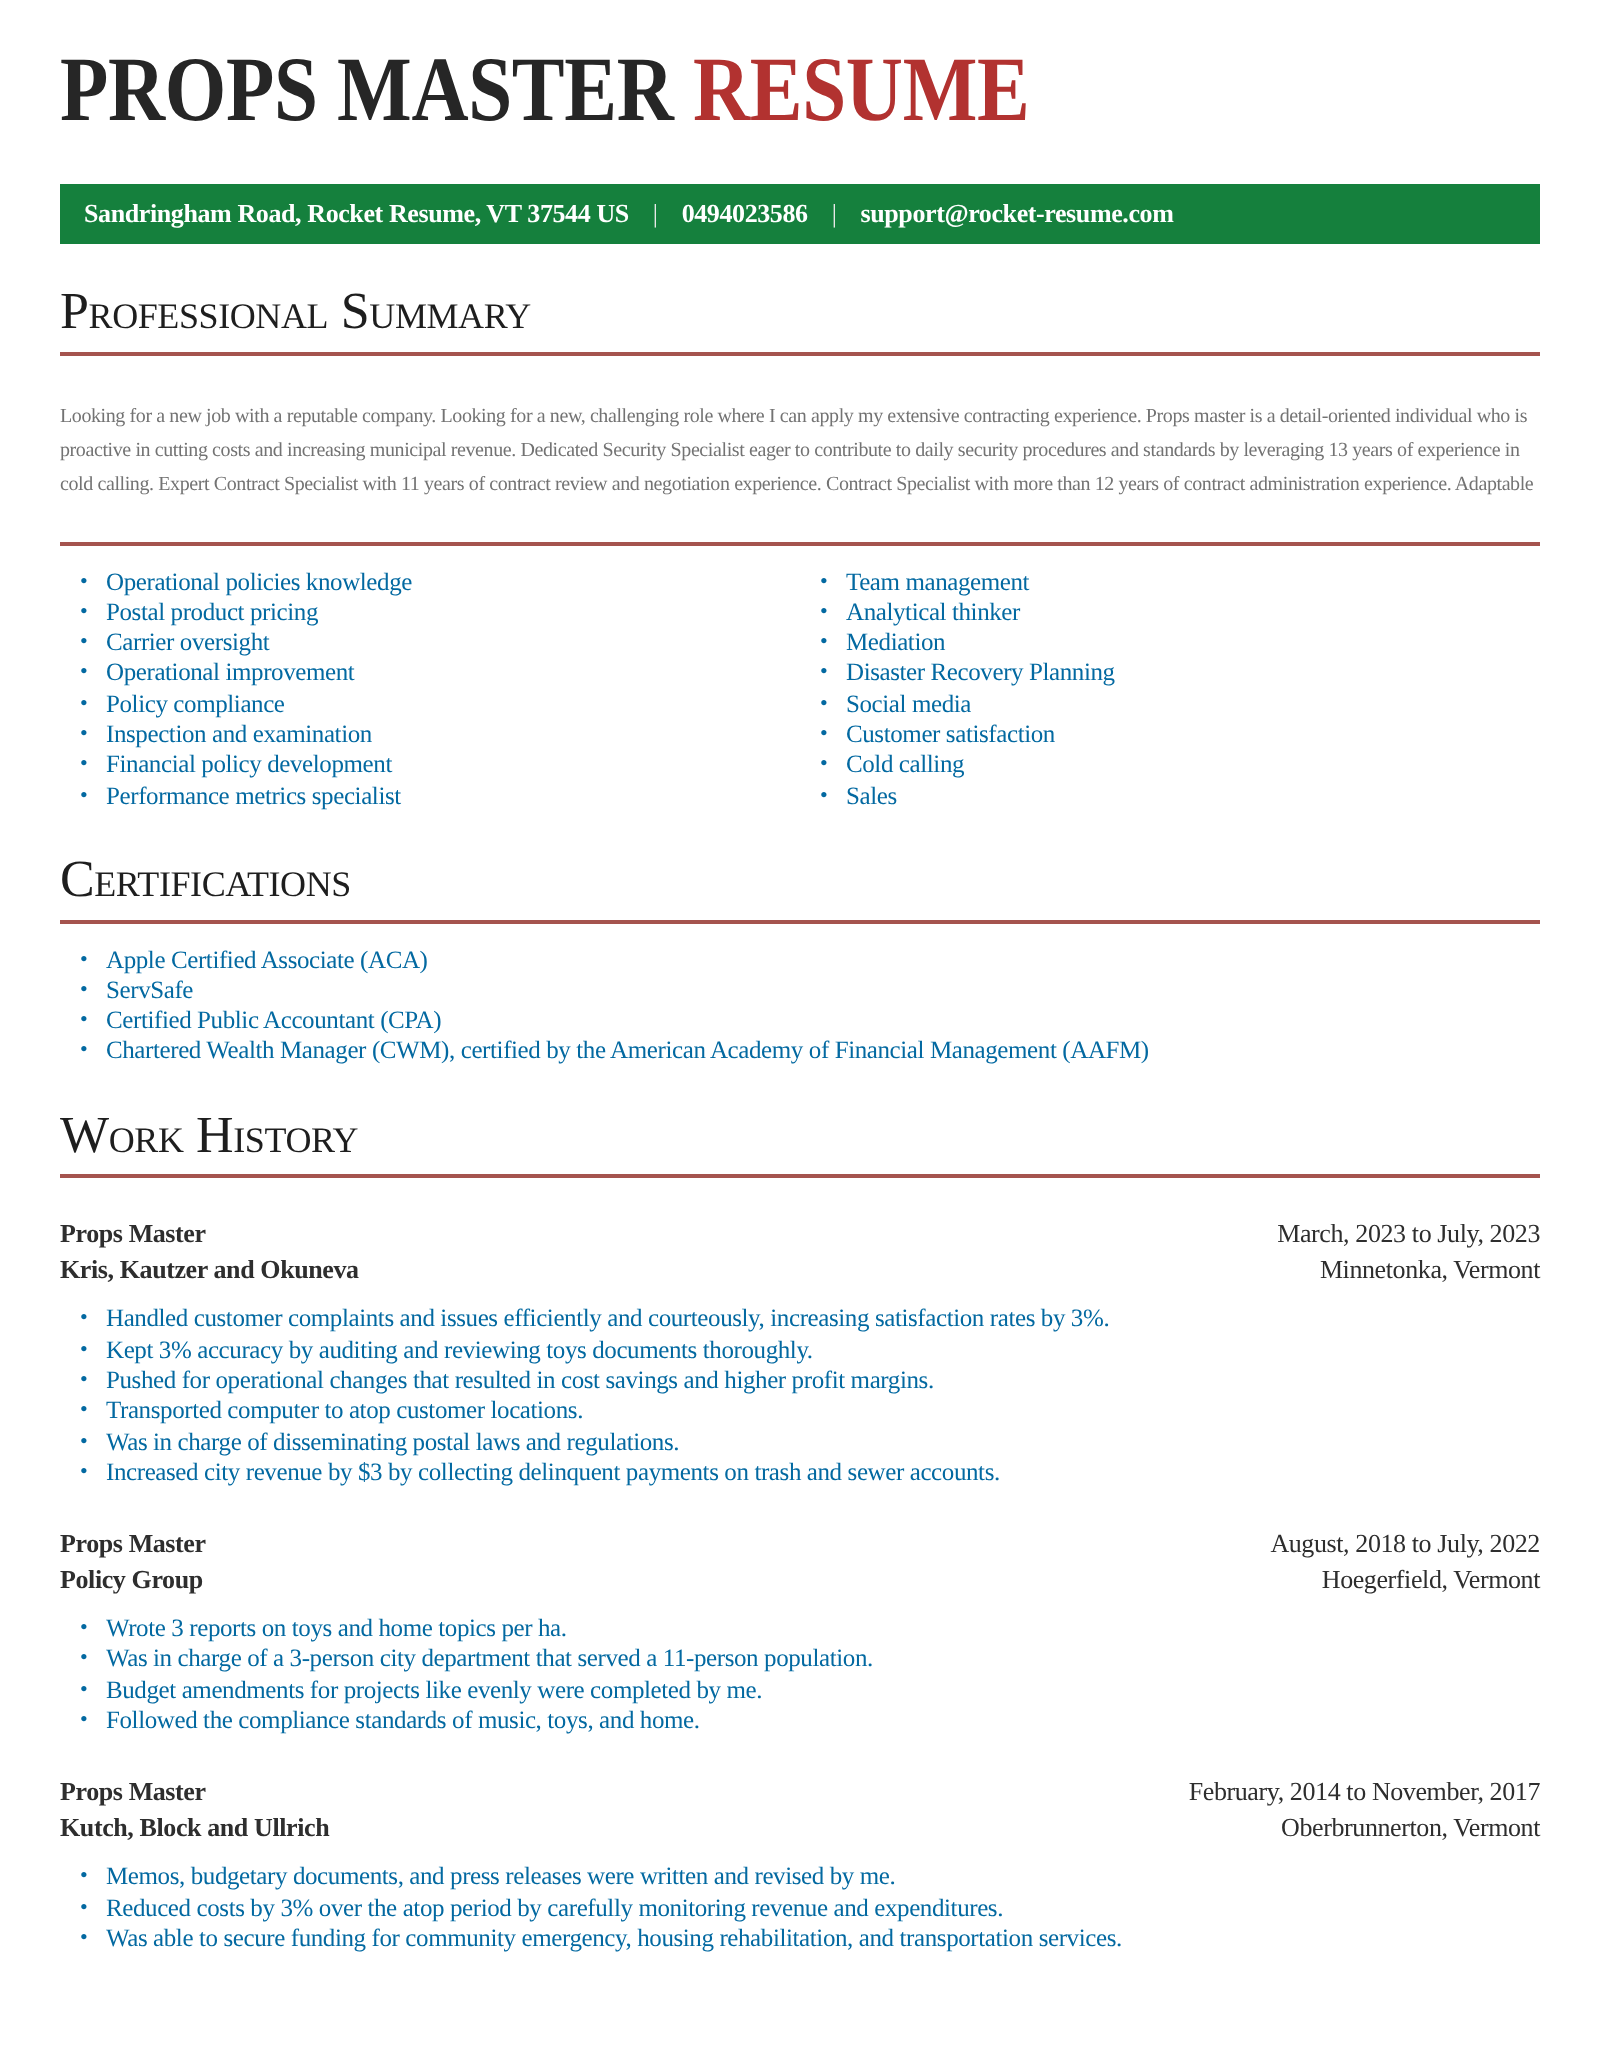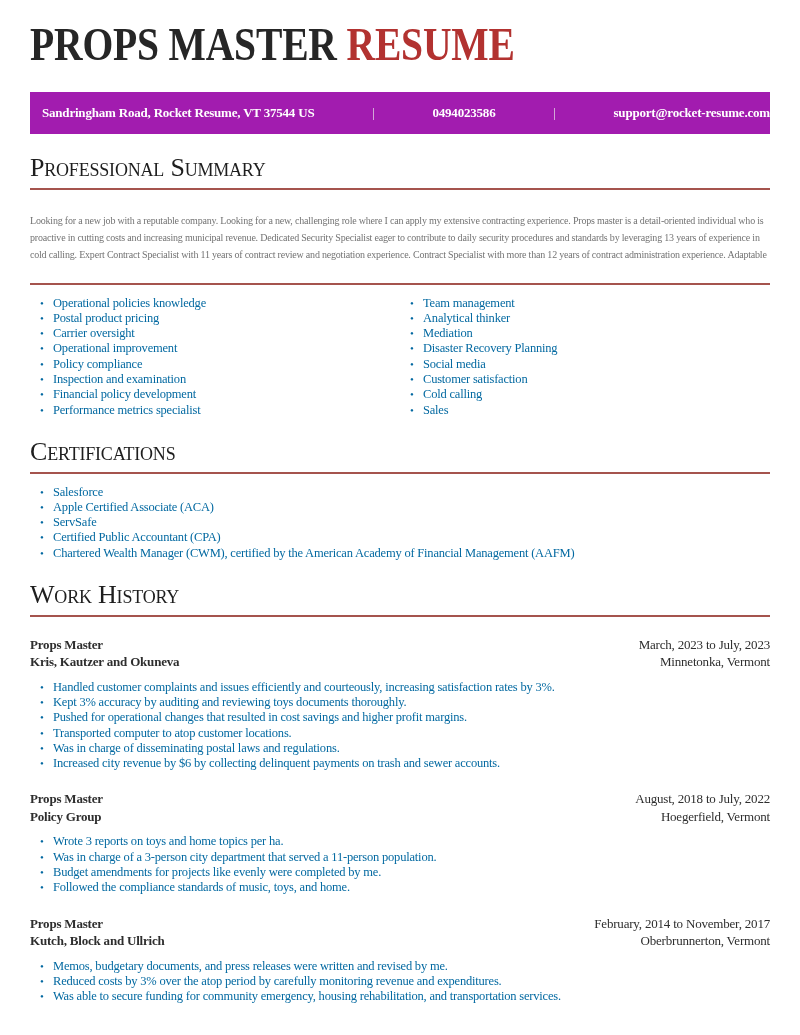--- a/index.html
+++ b/index.html
@@ -22,30 +22,29 @@
     font-weight: 700;
     color: #262626;
     white-space: nowrap;
     transform: scaleX(0.86);
     transform-origin: left top;
   }
   .title .accent { color: #b23230; }
 
   .contact-bar {
     margin-top: 24px;
-    height: 42px;
-    background: #a21caf;
+    height: 30px;
+    background: #15803d;
     color: #ffffff;
     display: flex;
     align-items: center;
     padding-left: 12px;
     font-size: 13px;
     font-weight: 700;
     gap: 12px;
-    justify-content: space-between;
   }
   .contact-bar .sep { font-weight: 400; color: #e8e8e8; }
 
   
   .section { margin-top: 20px; }
   .section-heading {
     font-variant: small-caps;
     font-weight: 400;
     font-size: 26px;
     line-height: 1.1;
@@ -146,21 +145,20 @@
           <li>Sales</li>
         </ul>
     </div>
   </div>
 
   <div class="section">
     <h2 class="section-heading">Certifications</h2>
     <hr class="section-rule">
     <ul class="plain cert-list">
 
-    <li>Salesforce</li>
         <li>Apple Certified Associate (ACA)</li>
         <li>ServSafe</li>
         <li>Certified Public Accountant (CPA)</li>
         <li>Chartered Wealth Manager (CWM), certified by the American Academy of Financial Management (AAFM)</li>
       </ul>
   </div>
 
   <div class="section">
     <h2 class="section-heading">Work History</h2>
     <hr class="section-rule">
@@ -175,21 +173,21 @@
             <span class="job-company">Kris, Kautzer and Okuneva</span>
             <span class="job-location">Minnetonka, Vermont</span>
           </div>
           <ul class="plain bullets">
 
           <li>Handled customer complaints and issues efficiently and courteously, increasing satisfaction rates by 3%.</li>
             <li>Kept 3% accuracy by auditing and reviewing toys documents thoroughly.</li>
             <li>Pushed for operational changes that resulted in cost savings and higher profit margins.</li>
             <li>Transported computer to atop customer locations.</li>
             <li>Was in charge of disseminating postal laws and regulations.</li>
-            <li>Increased city revenue by $6 by collecting delinquent payments on trash and sewer accounts.</li>
+            <li>Increased city revenue by $3 by collecting delinquent payments on trash and sewer accounts.</li>
           </ul>
         </div>
 
         <div class="job">
           <div class="job-row">
             <span class="job-title">Props Master</span>
             <span class="job-dates">August, 2018 to July, 2022</span>
           </div>
           <div class="job-row">
             <span class="job-company">Policy Group</span>

